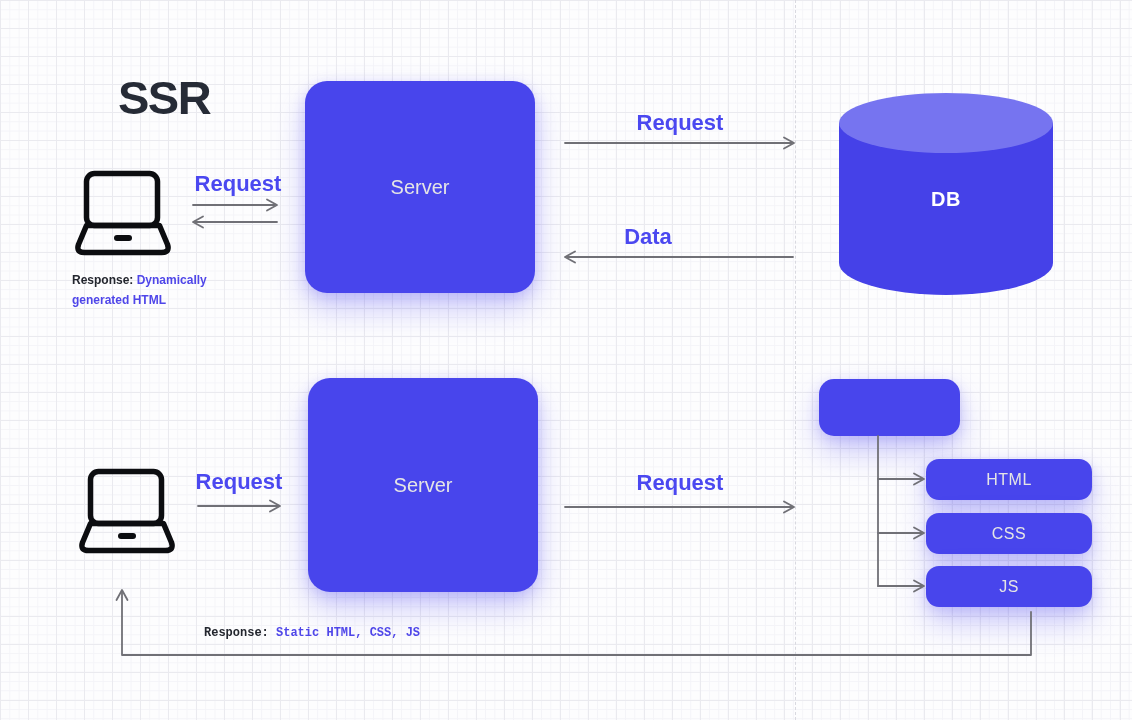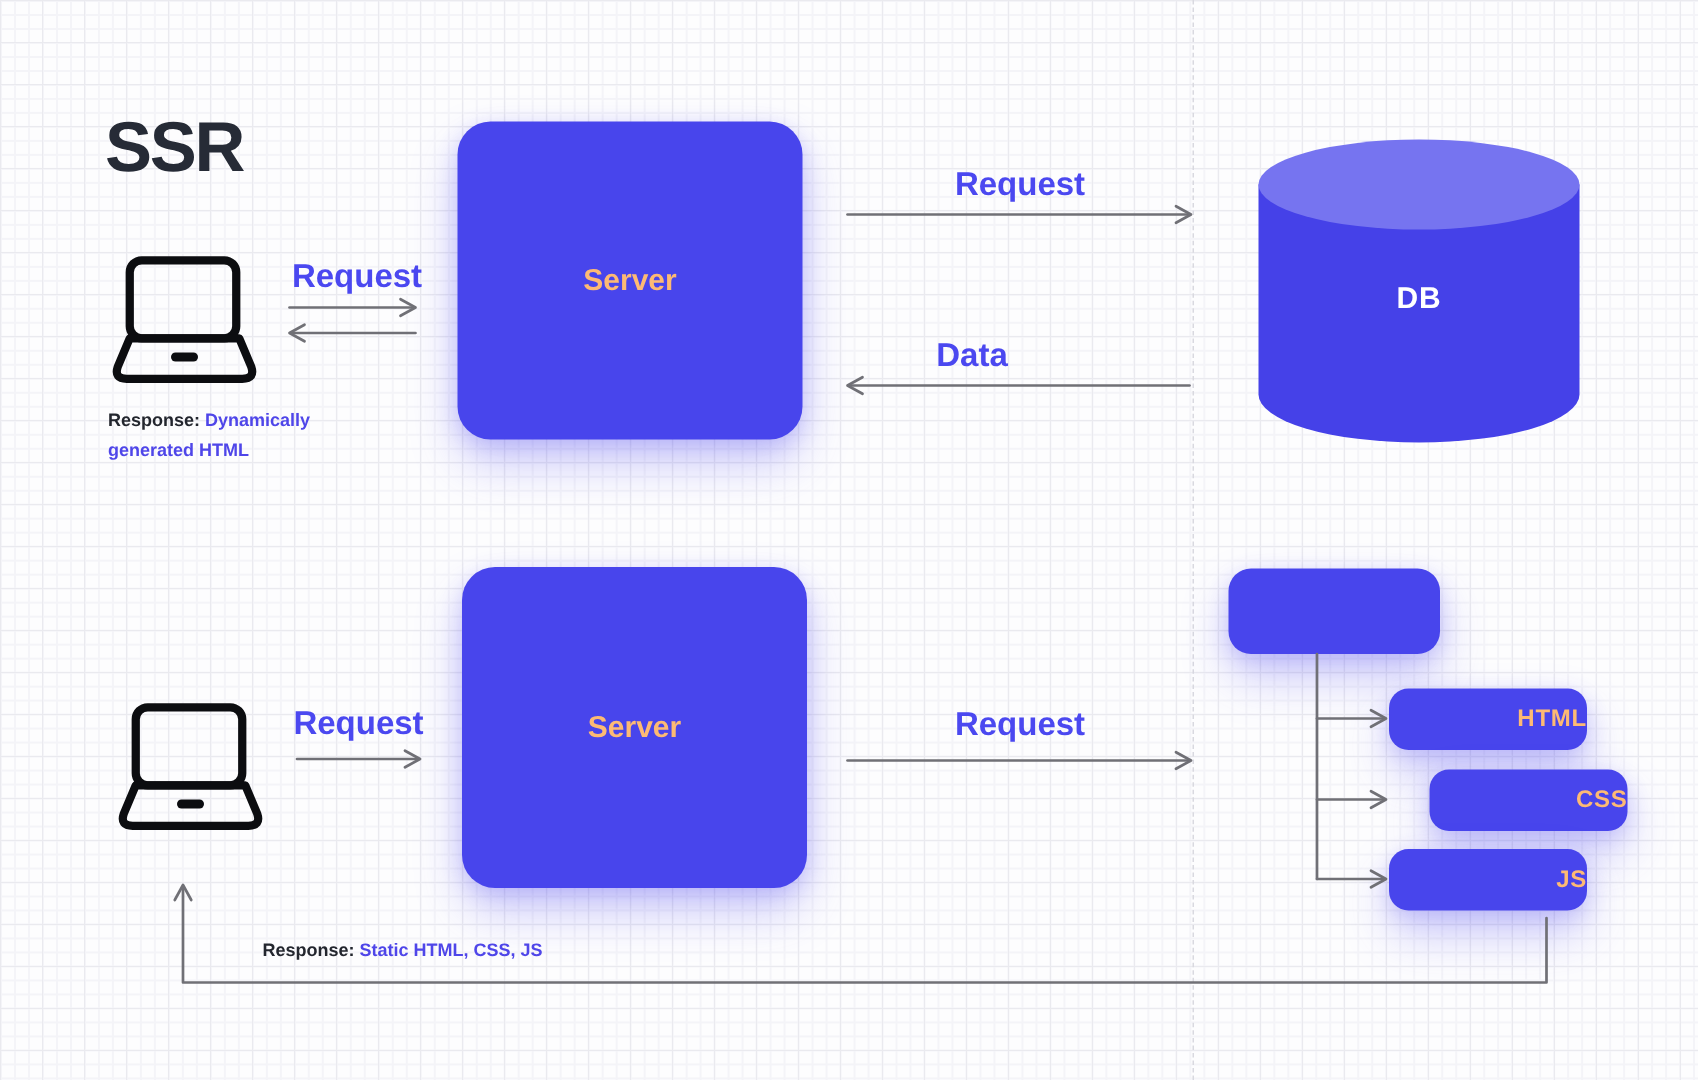--- a/index.html
+++ b/index.html
@@ -18,31 +18,31 @@
       linear-gradient(to bottom,#f4f4f8 1px,transparent 1px) 0 0 / 9.333px 9.333px,
       #fdfdfe;
   }
   .abs{position:absolute;}
   .guide{
     left:795px;top:0;height:720px;width:0;
     border-left:1px dashed #d9d9e0;
   }
   .title{
     font-size:47px;font-weight:900;letter-spacing:-1.5px;
-    color:#262b36;line-height:1;
+    color:#262b36;line-height:1;margin-left:48px;
   }
   .blue-box{
-    background:#4845ec;color:#fdba74;
+    background:#4845ec;color:#e5e5e5;
     display:flex;align-items:center;justify-content:center;
-    font-weight:bold;
+    font-weight:normal;
     box-shadow:0 16px 32px rgba(78,72,240,.28),0 4px 14px rgba(78,72,240,.20);
   }
   .server-box{width:230px;height:212px;border-radius:22px;font-size:20px;}
   .branch-box{width:141px;height:57px;border-radius:15px;}
-  .out-box{width:132px;height:41px;border-radius:13px;font-size:16px;letter-spacing:.5px;justify-content:flex-end;}
+  .out-box{width:166px;height:41px;border-radius:13px;font-size:16px;letter-spacing:.5px;}
   .flow-label{
     color:#4b48f0;font-weight:bold;font-size:22px;
     text-align:center;width:140px;
   }
   .flow-label.narrow{width:104px;}
   .note{
     font-size:12px;font-weight:bold;line-height:20px;color:#23262e;
   }
   .note .val{color:#4f46e9;}
   .db-label{
@@ -105,28 +105,28 @@
     <span>Server</span>
   </div>
 
   <div class="abs flow-label" style="left:610px;top:470px;">Request</div>
 
   <div class="abs blue-box branch-box" style="left:819px;top:379px;"></div>
 
   <div class="abs blue-box out-box" style="left:926px;top:459px;">
     <span>HTML</span>
   </div>
-  <div class="abs blue-box out-box" style="left:926px;top:513px;margin-left:27px;">
+  <div class="abs blue-box out-box" style="left:926px;top:513px;">
     <span>CSS</span>
   </div>
   <div class="abs blue-box out-box" style="left:926px;top:566px;">
     <span>JS</span>
   </div>
 
-  <div class="abs note" style="left:175px;top:623px;white-space:nowrap;">
+  <div class="abs note" style="left:204px;top:623px;white-space:nowrap;font-family:Liberation Mono, monospace;">
     <span>Response: </span>
     <span class="val">Static HTML, CSS, JS</span>
   </div>
 
   <svg class="abs overlay lines" width="1132" height="720" viewBox="0 0 1132 720">
 
     <g>
       <path d="M 193,205 H 275"></path>
         <polyline points="267,199.5 277,205 267,210.5"></polyline>
     </g>

